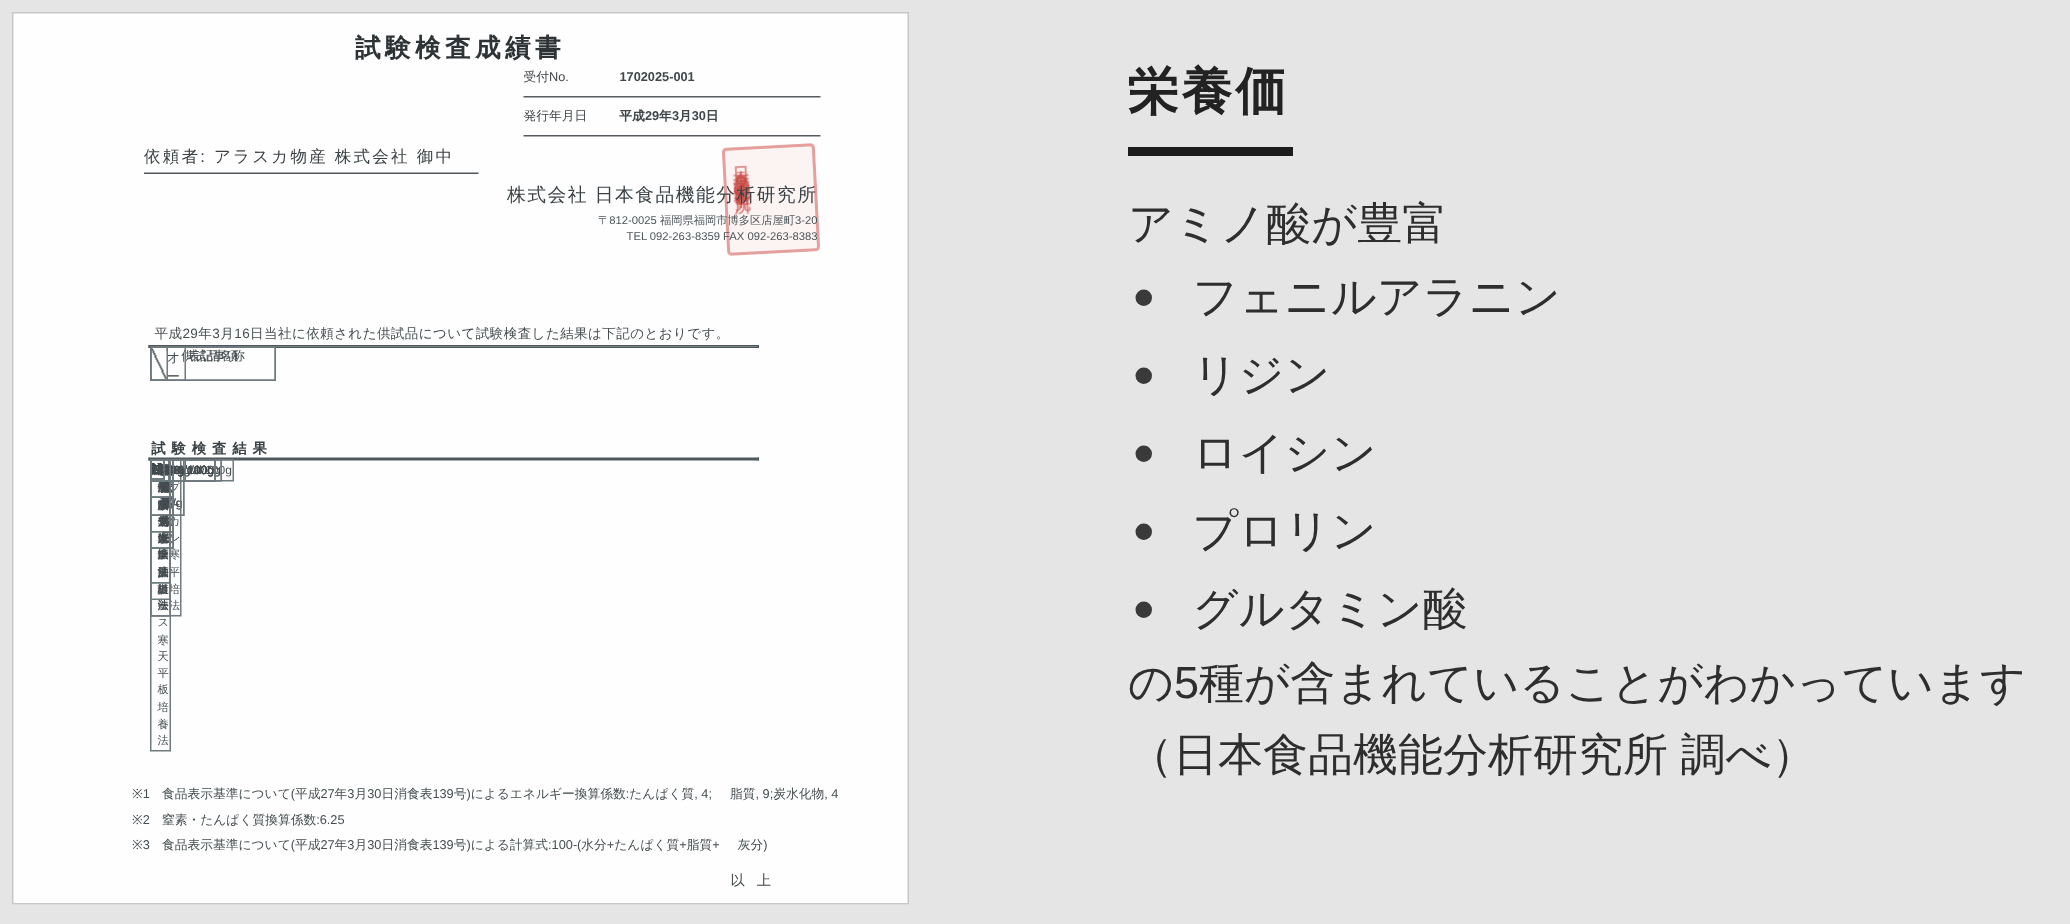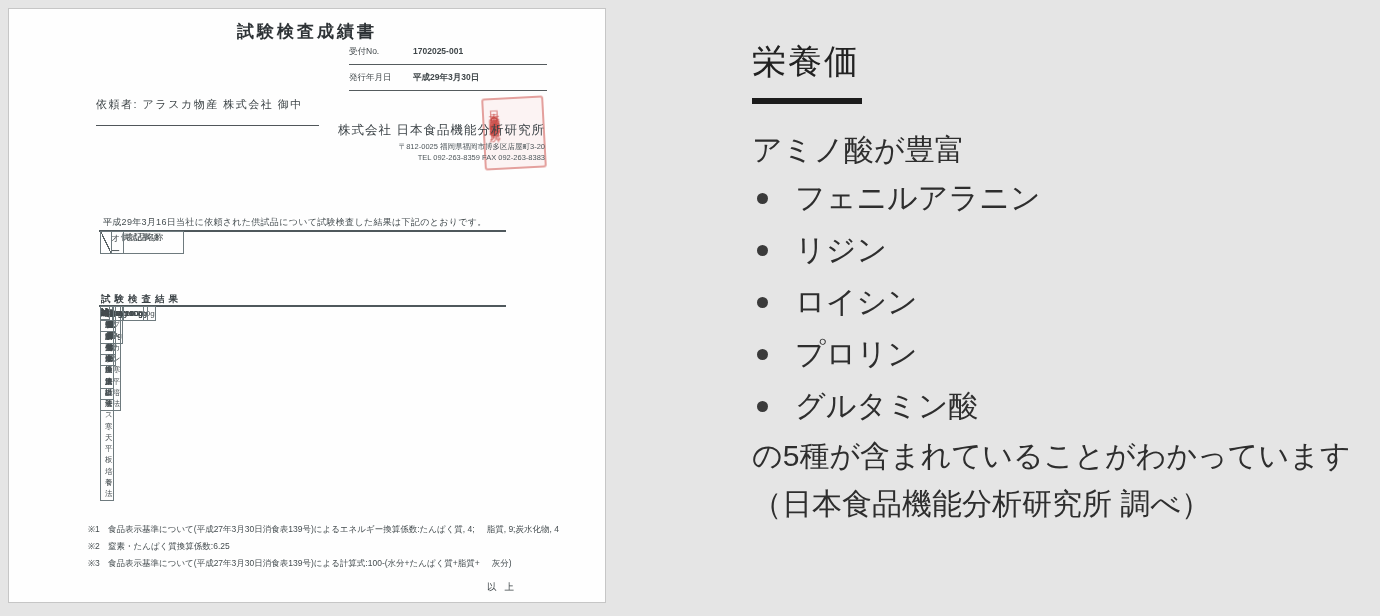--- a/index.html
+++ b/index.html
@@ -16,21 +16,21 @@
                font-family:"DejaVu Serif", serif; font-weight:bold; font-size:17px;
                letter-spacing:3px; color:#2e3336; }
 
   .receipt { left:340px; top:37px; width:198px; }
   .receipt-row { position:static; display:flex; border-bottom:1px solid #555b5e;
                  padding-bottom:6px; margin-bottom:7px; font-size:8.5px; color:#40474a; }
   .receipt-row .lbl { position:static; width:64px; }
   .receipt-row .val { position:static;font-weight:bold; }
 
   .client { left:87px; top:88px; font-size:11px; letter-spacing:1.5px; color:#3a4144;
-            border-bottom:1px solid #50565a; padding:0 16px 13px 0; }
+            border-bottom:1px solid #50565a; padding:0 16px 3px 0; }
 
   .lab { right:60px; top:113px; text-align:right; z-index:2; }
   .lab div { position:static; }
   .lab-name { font-size:12.5px; letter-spacing:1px; color:#3b4246; margin-bottom:3px; }
   .lab-addr, .lab-tel { font-size:7.5px; color:#4d565a; line-height:10.5px; }
 
   .seal { left:474px; top:88px; width:62px; height:72px; z-index:1;
           border:2px solid rgba(203,78,72,0.5); border-radius:3px;
           transform:rotate(-3deg); background:rgba(235,150,145,0.10);
           overflow:hidden; filter:blur(0.3px); }
@@ -67,21 +67,21 @@
   .fn { position:static; display:flex; line-height:15px; margin-bottom:2px; }
   .fn-marker { position:static; flex:0 0 20px; }
   .fn-body { position:static; display:flex; flex-direction:row; white-space:nowrap; }
   .fn-body span { position:static; }
   .fn-line2 { padding-left:12px; }
 
   .closing { left:478px; top:572px; font-size:9.5px; letter-spacing:8px; color:#3f4649; }
 
   
   .panel { position:absolute; left:752px; top:40px; width:628px; color:#2d2d2d; }
-  .panel-heading { font-size:34px; font-weight:400; letter-spacing:2px; color:#222222;
+  .panel-heading { font-size:34px; font-weight:700; letter-spacing:2px; color:#222222;
                    line-height:42px; }
   .heading-underline { width:110px; height:6px; background:#1c1c1c; margin-top:16px; }
   .panel-intro { margin-top:24px; font-size:30px; line-height:44px; color:#2e2e2e; }
   .amino-list { list-style:none; }
   .amino-list li { height:52px; display:flex; align-items:center; gap:27px; padding-left:5px; }
   .dot { flex:0 0 11px; width:11px; height:11px; border-radius:50%; background:#3a3a3a; }
   .amino-list li span.txt { font-size:30px; color:#2e2e2e; }
   .conclusion { font-size:30px; line-height:48px; color:#2e2e2e; }
   .source { font-size:30px; line-height:48px; color:#2e2e2e; }
 </style>

